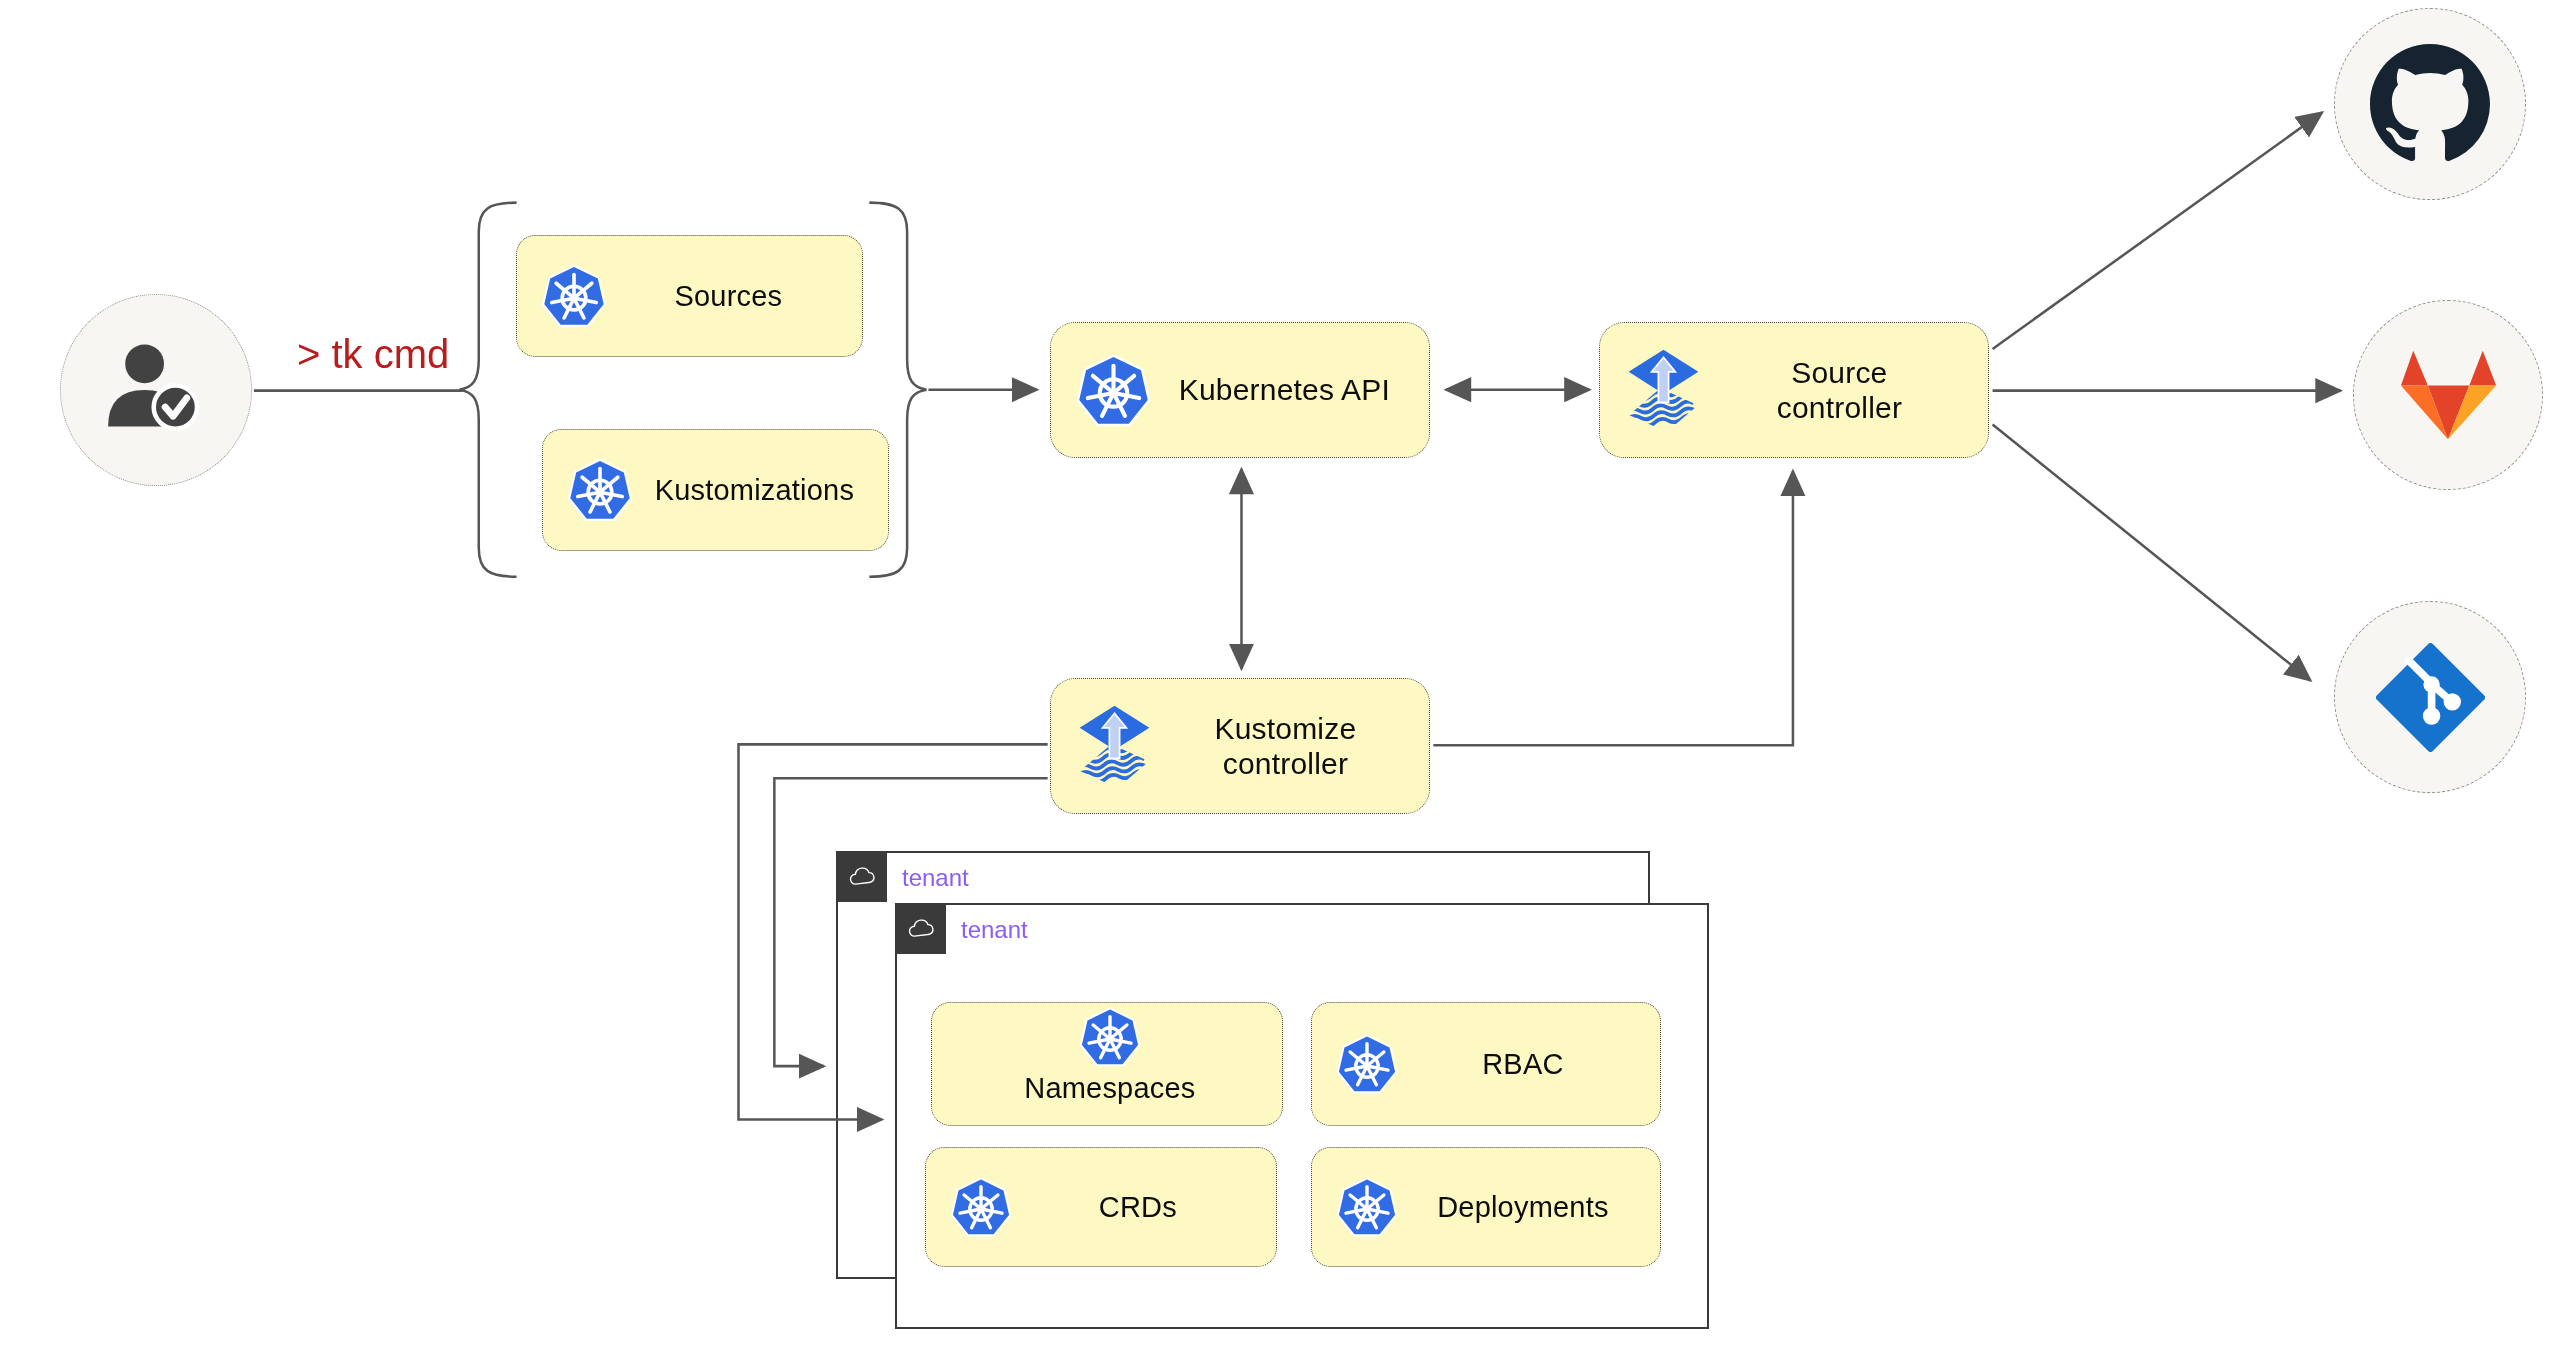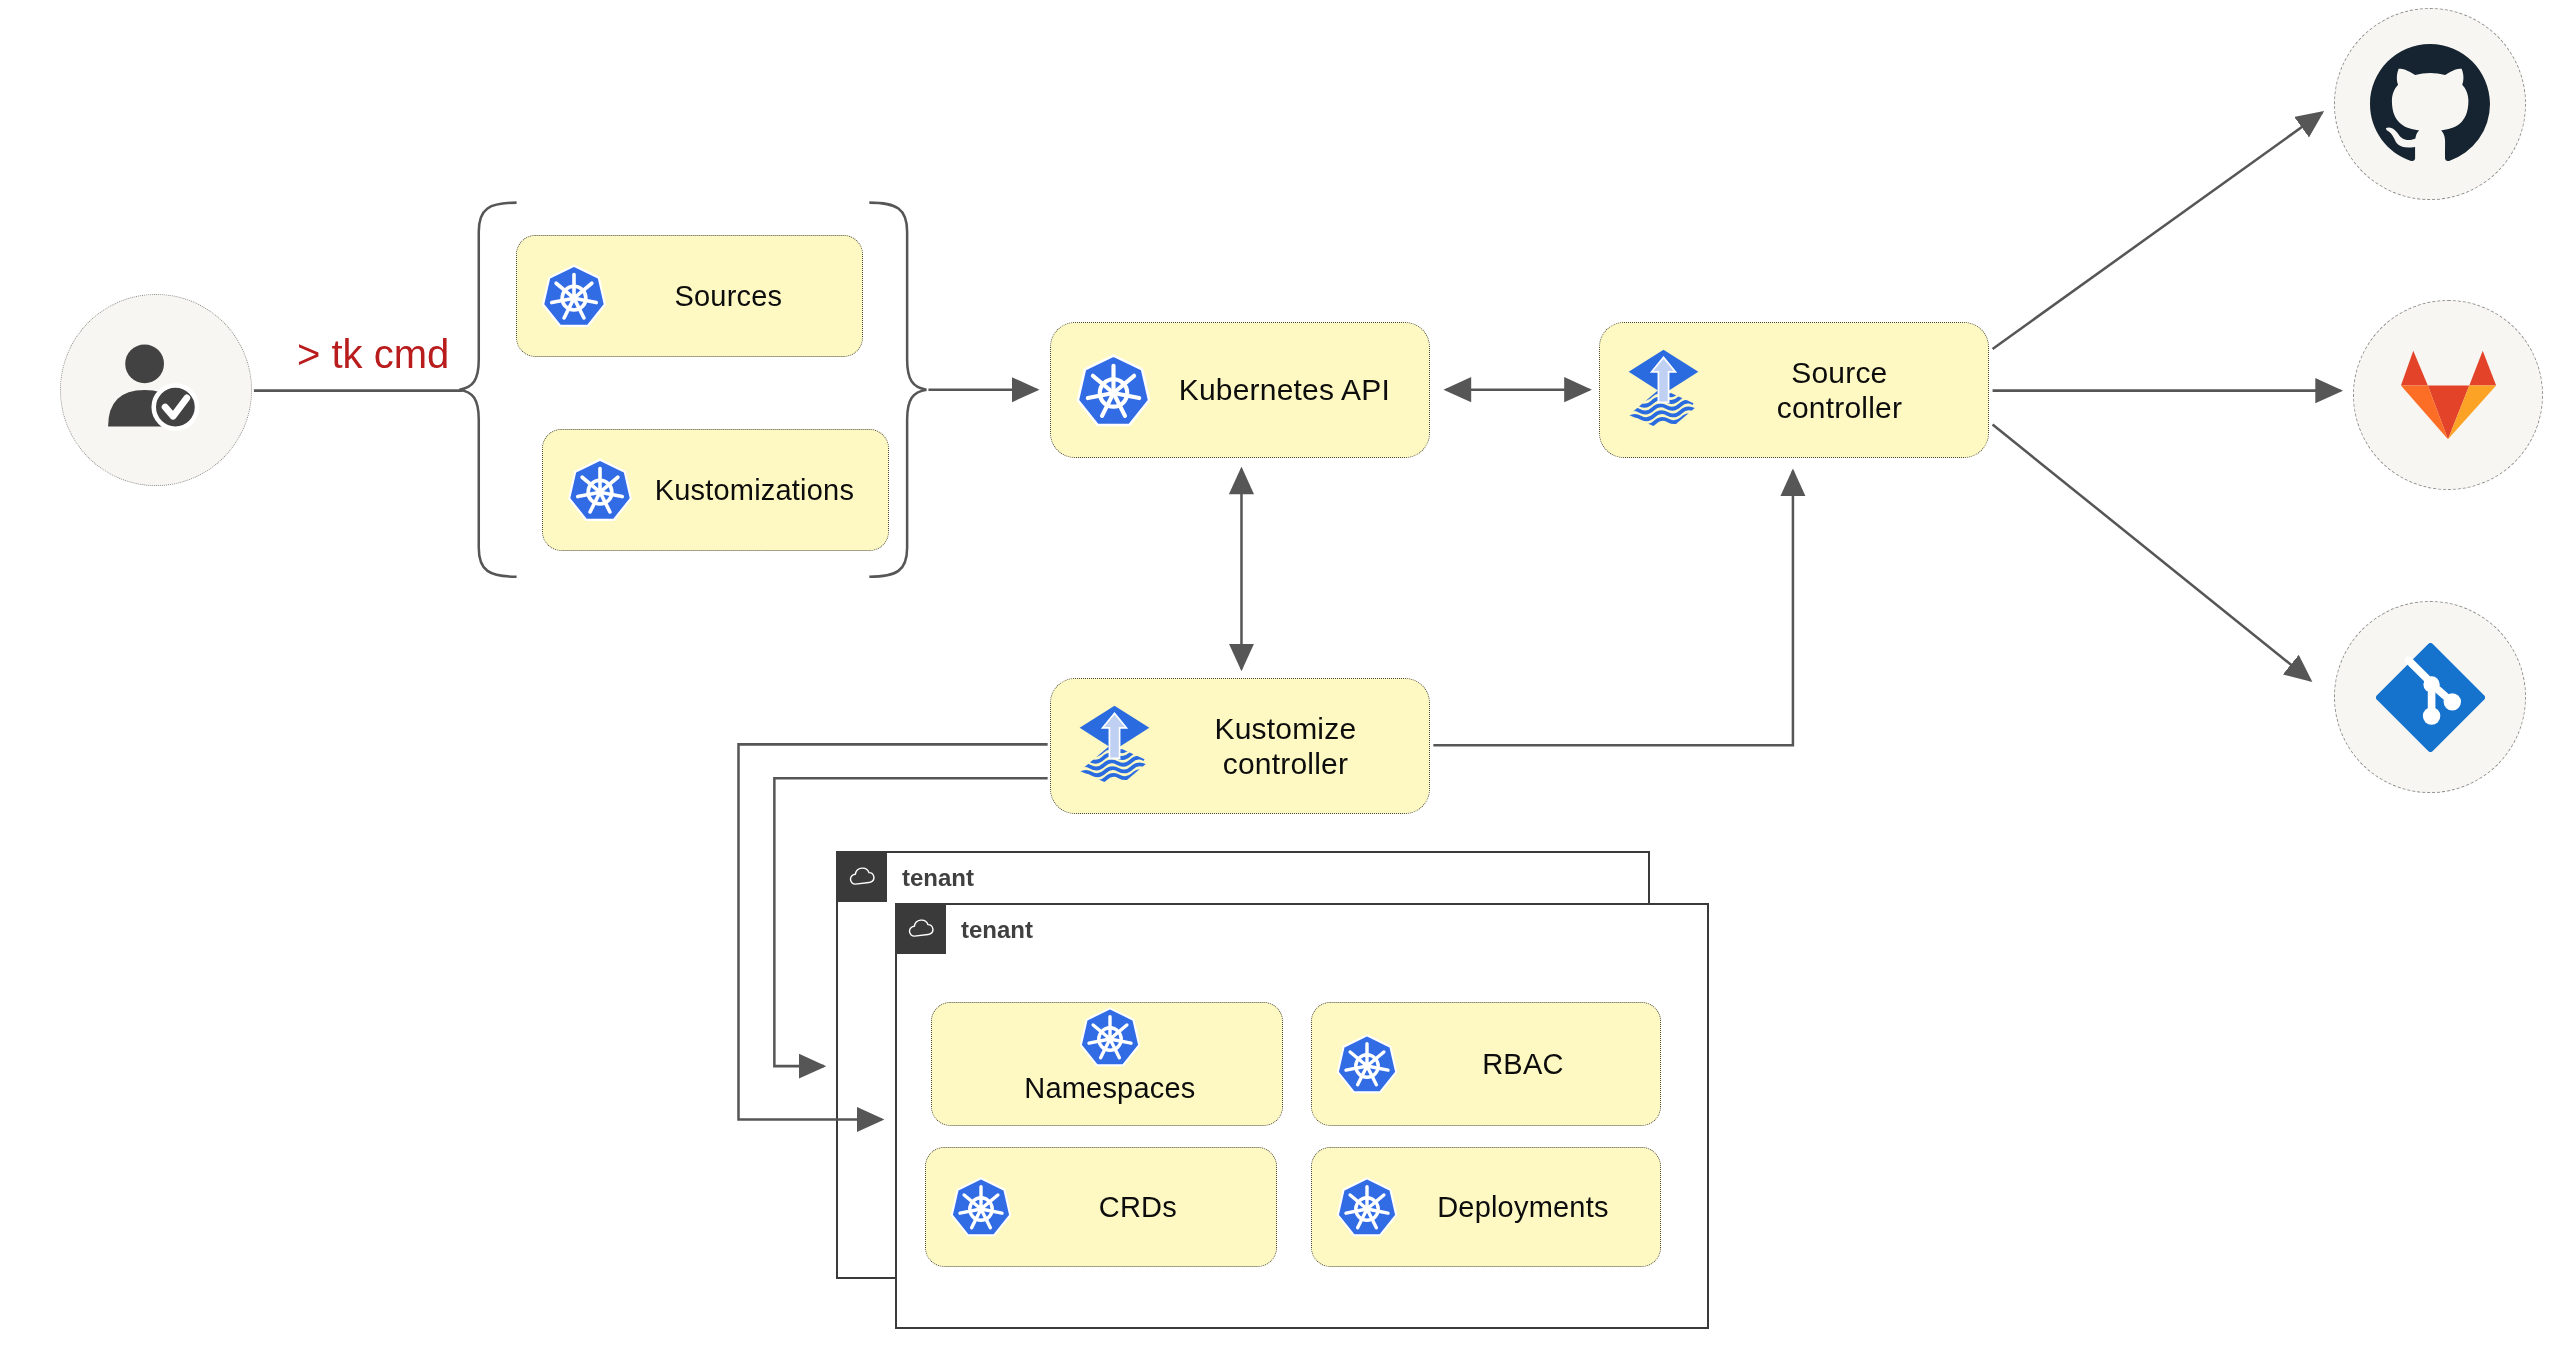--- a/index.html
+++ b/index.html
@@ -39,21 +39,21 @@
   .tenant{
     position:absolute;background:#ffffff;
     border:2.9px solid #3a3a3a;box-sizing:border-box;
   }
   .tenant .tab{
     position:absolute;left:-1px;top:-1px;width:50px;height:50px;
     background:#3a3a3a;display:flex;align-items:center;justify-content:center;
   }
   .tenant .tenant-label{
     position:absolute;left:64px;top:0;height:45px;line-height:50px;
-    font-size:24px;color:#404040;font-weight:bold;
+    font-size:24px;color:#8b5cf6;
   }
 
   svg.overlay{
     position:absolute;left:0;top:0;z-index:50;pointer-events:none;
   }
   .lbl-cmd{
     position:absolute;left:297px;top:332px;font-size:40px;color:#b91c1c;
   }
 </style>
 </head>

